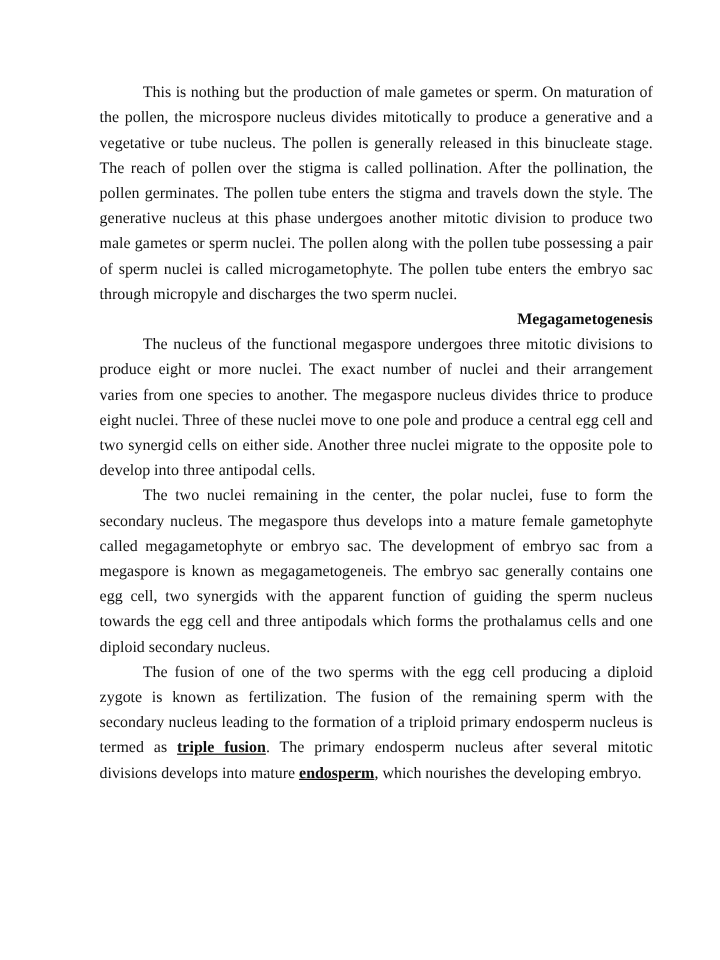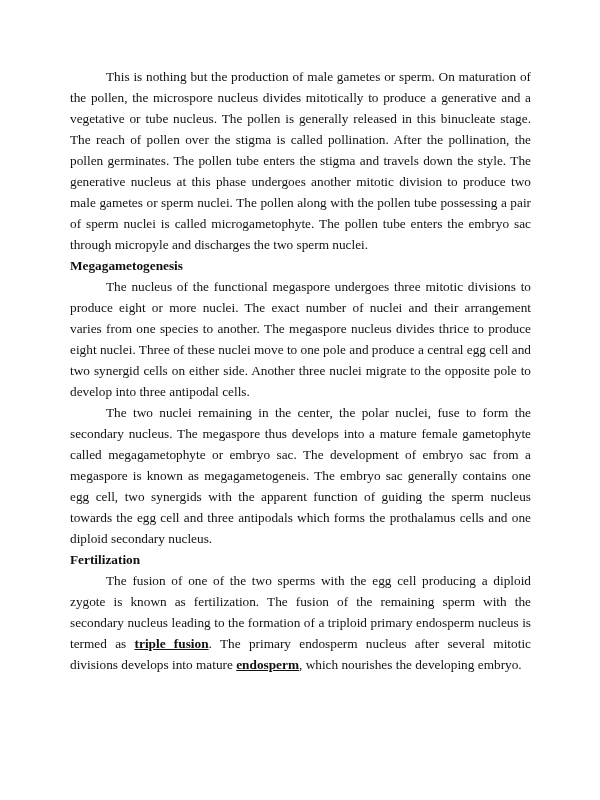--- a/index.html
+++ b/index.html
@@ -8,49 +8,49 @@
       background: #ffffff;
     }
     body {
       width: 600px;
       height: 800px;
       overflow: hidden;
       position: relative;
     }
     .page {
       position: absolute;
-      left: 70px;
+      left: 83px;
       top: 66px;
       width: 461px;
       font-family: "Liberation Serif", "DejaVu Serif", serif;
       font-size: 13.3px;
       line-height: 21px;
       color: #111111;
     }
     .para {
       margin: 0;
       text-align: justify;
       text-indent: 36px;
       hyphens: none;
     }
     .heading {
       margin: 0;
       font-weight: bold;
       text-indent: 0;
+      text-align: right;
     }
     .bold {
       font-weight: bold;
       text-decoration: underline;
     }
   </style>
 </head>
 <body>
 
 <div class="page">
   <p class="para">This is nothing but the production of male gametes or sperm.  On maturation of the pollen, the microspore nucleus divides mitotically to produce a generative and a vegetative or tube nucleus.  The pollen is generally released in this binucleate stage.  The reach of pollen over the stigma is called pollination.  After the pollination, the pollen germinates.  The pollen tube enters the stigma and travels down the style.  The generative nucleus at this phase undergoes another mitotic division to produce two male gametes or sperm nuclei.  The pollen along with the pollen tube possessing a pair of sperm nuclei is called microgametophyte.  The pollen tube enters the embryo sac through micropyle and discharges the two sperm nuclei.</p>
 
   <p class="heading">Megagametogenesis</p>
   <p class="para">The nucleus of the functional megaspore undergoes three mitotic divisions to produce eight or more nuclei.  The exact number of nuclei and their arrangement varies from one species to another.  The megaspore nucleus divides thrice to produce eight nuclei.  Three of these nuclei move to one pole and produce a central egg cell and two synergid cells on either side.  Another three nuclei migrate to the opposite pole to develop into three antipodal cells.</p>
   <p class="para">The two nuclei remaining in the center, the polar nuclei,  fuse to form the secondary nucleus.  The megaspore thus develops into a mature female gametophyte called megagametophyte or embryo sac.  The development of embryo sac from a megaspore is known as megagametogeneis.  The embryo sac generally contains one egg cell, two synergids with the apparent function of guiding the sperm nucleus towards the egg cell and three antipodals which forms the prothalamus cells and one diploid secondary nucleus.</p>
 
-  <p class="heading">Fertilization</p>
   <p class="para"><span>The fusion of one of the two sperms with the egg cell producing a diploid zygote is known as fertilization.  The fusion of the remaining sperm with the secondary nucleus leading to the formation of a triploid primary endosperm nucleus is termed as </span><span class="bold">triple fusion</span><span>.  The primary endosperm nucleus after several mitotic divisions develops into mature </span><span class="bold">endosperm</span><span>, which nourishes the developing embryo.</span></p>
 </div>
 
 </body></html>

